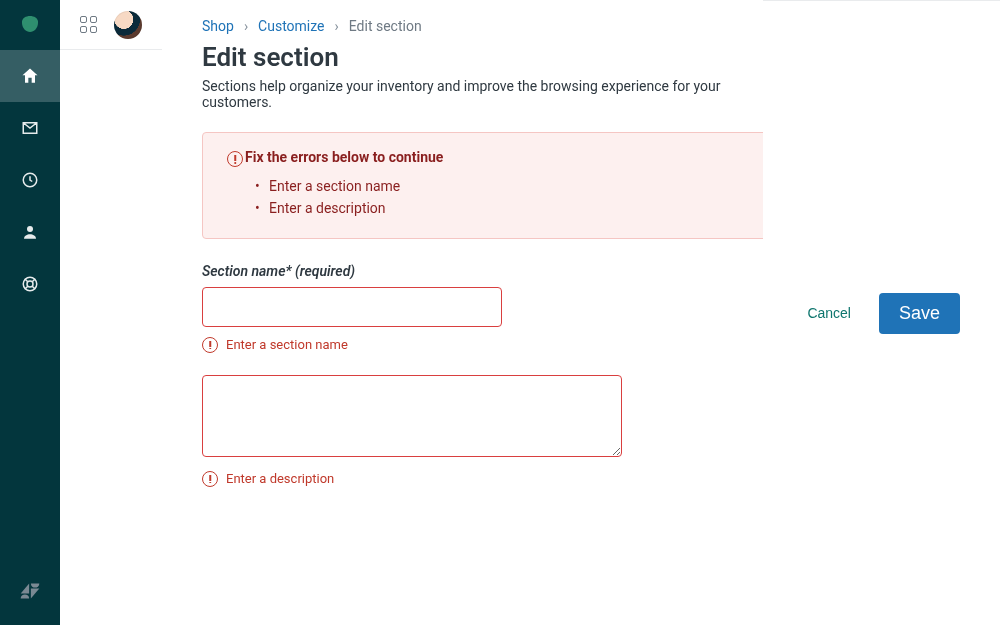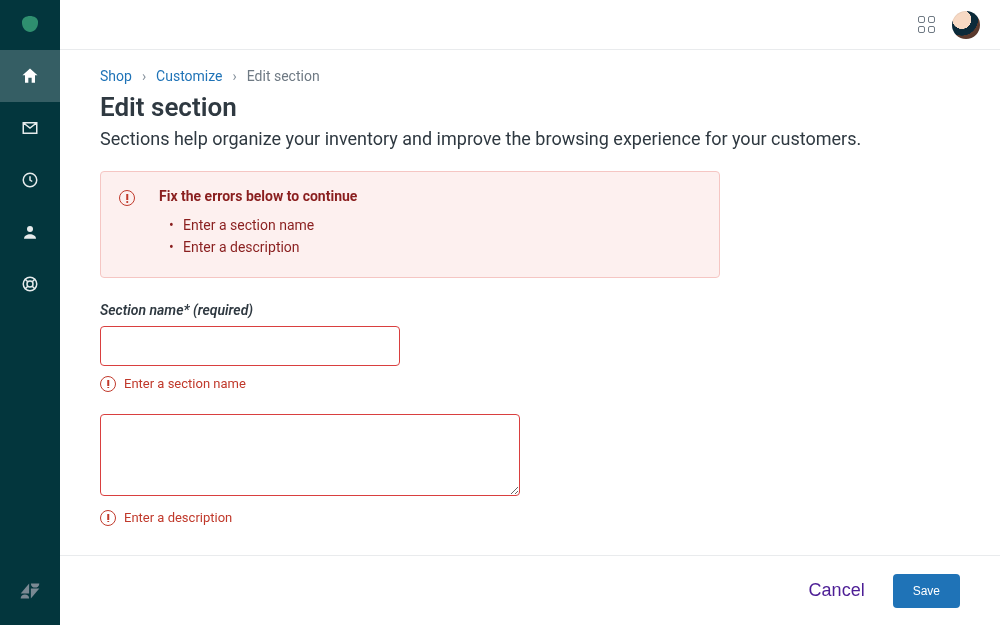--- a/index.html
+++ b/index.html
@@ -37,21 +37,21 @@
     margin-top: auto;
     width:100%;
     display:flex; flex-direction:column; align-items:center;
     padding-bottom: 14px;
   }
 
   
   .main {
     flex: 1;
     display: flex;
-    flex-direction: column;
+    flex-direction: row;
     min-width: 0;
   }
   .topbar {
     height: 50px;
     border-bottom: 1px solid #e9ebed;
     display:flex;
     align-items:center;
     justify-content:flex-end;
     padding: 0 20px;
     gap: 16px;
@@ -91,33 +91,33 @@
   .breadcrumb .sep { color:#87929d; }
   .breadcrumb .current { color:#6f7a84; }
 
   h1.page-title {
     font-size: 26px;
     font-weight: 600;
     color:#2f3941;
     margin-bottom: 6px;
   }
   .page-sub {
-    font-size: 18px;
+    font-size: 14px;
     color:#2f3941;
     margin-bottom: 22px;
   }
 
   .alert {
     width: 620px;
     background: #fdf0ef;
     border: 1px solid #f5c6c3;
     border-radius: 4px;
-    padding: 16px 18px 18px 18px;
+    padding: 16px 18px 18px 24px;
     display:flex;
-    gap: 24px;
+    gap: 2px;
     margin-bottom: 24px;
   }
   .alert .aicon { flex-shrink:0; margin-top:2px; }
   .alert-title { font-weight:700; color:#8a1f1f; font-size:14px; margin-bottom:10px; }
   .alert ul { list-style: none; padding-left: 10px; }
   .alert ul li {
     color:#8a1f1f; font-size:14px;
     position:relative; padding-left:14px; line-height:1.6;
   }
   .alert ul li::before {
@@ -155,27 +155,27 @@
 
   .footer {
     border-top: 1px solid #e9ebed;
     padding: 16px 40px;
     display:flex;
     justify-content:flex-end;
     align-items:center;
     gap: 24px;
   }
   .btn-link {
-    background:none; border:none; color:#4c1d95;
-    font-size:18px; cursor:pointer; padding:8px 4px;
+    background:none; border:none; color:#0f766e;
+    font-size:14px; cursor:pointer; padding:8px 4px;
   }
   .btn-primary {
     background:#1f73b7; color:#fff; border:none;
     border-radius:4px; padding: 10px 20px;
-    font-size:12px; cursor:pointer;
+    font-size:18px; cursor:pointer;
   }
 
   
   .alert-circle {
     width:16px; height:16px;
     border:1.5px solid #c0392b;
     border-radius:50%;
     position:relative;
     display:inline-block;
     flex-shrink:0;

